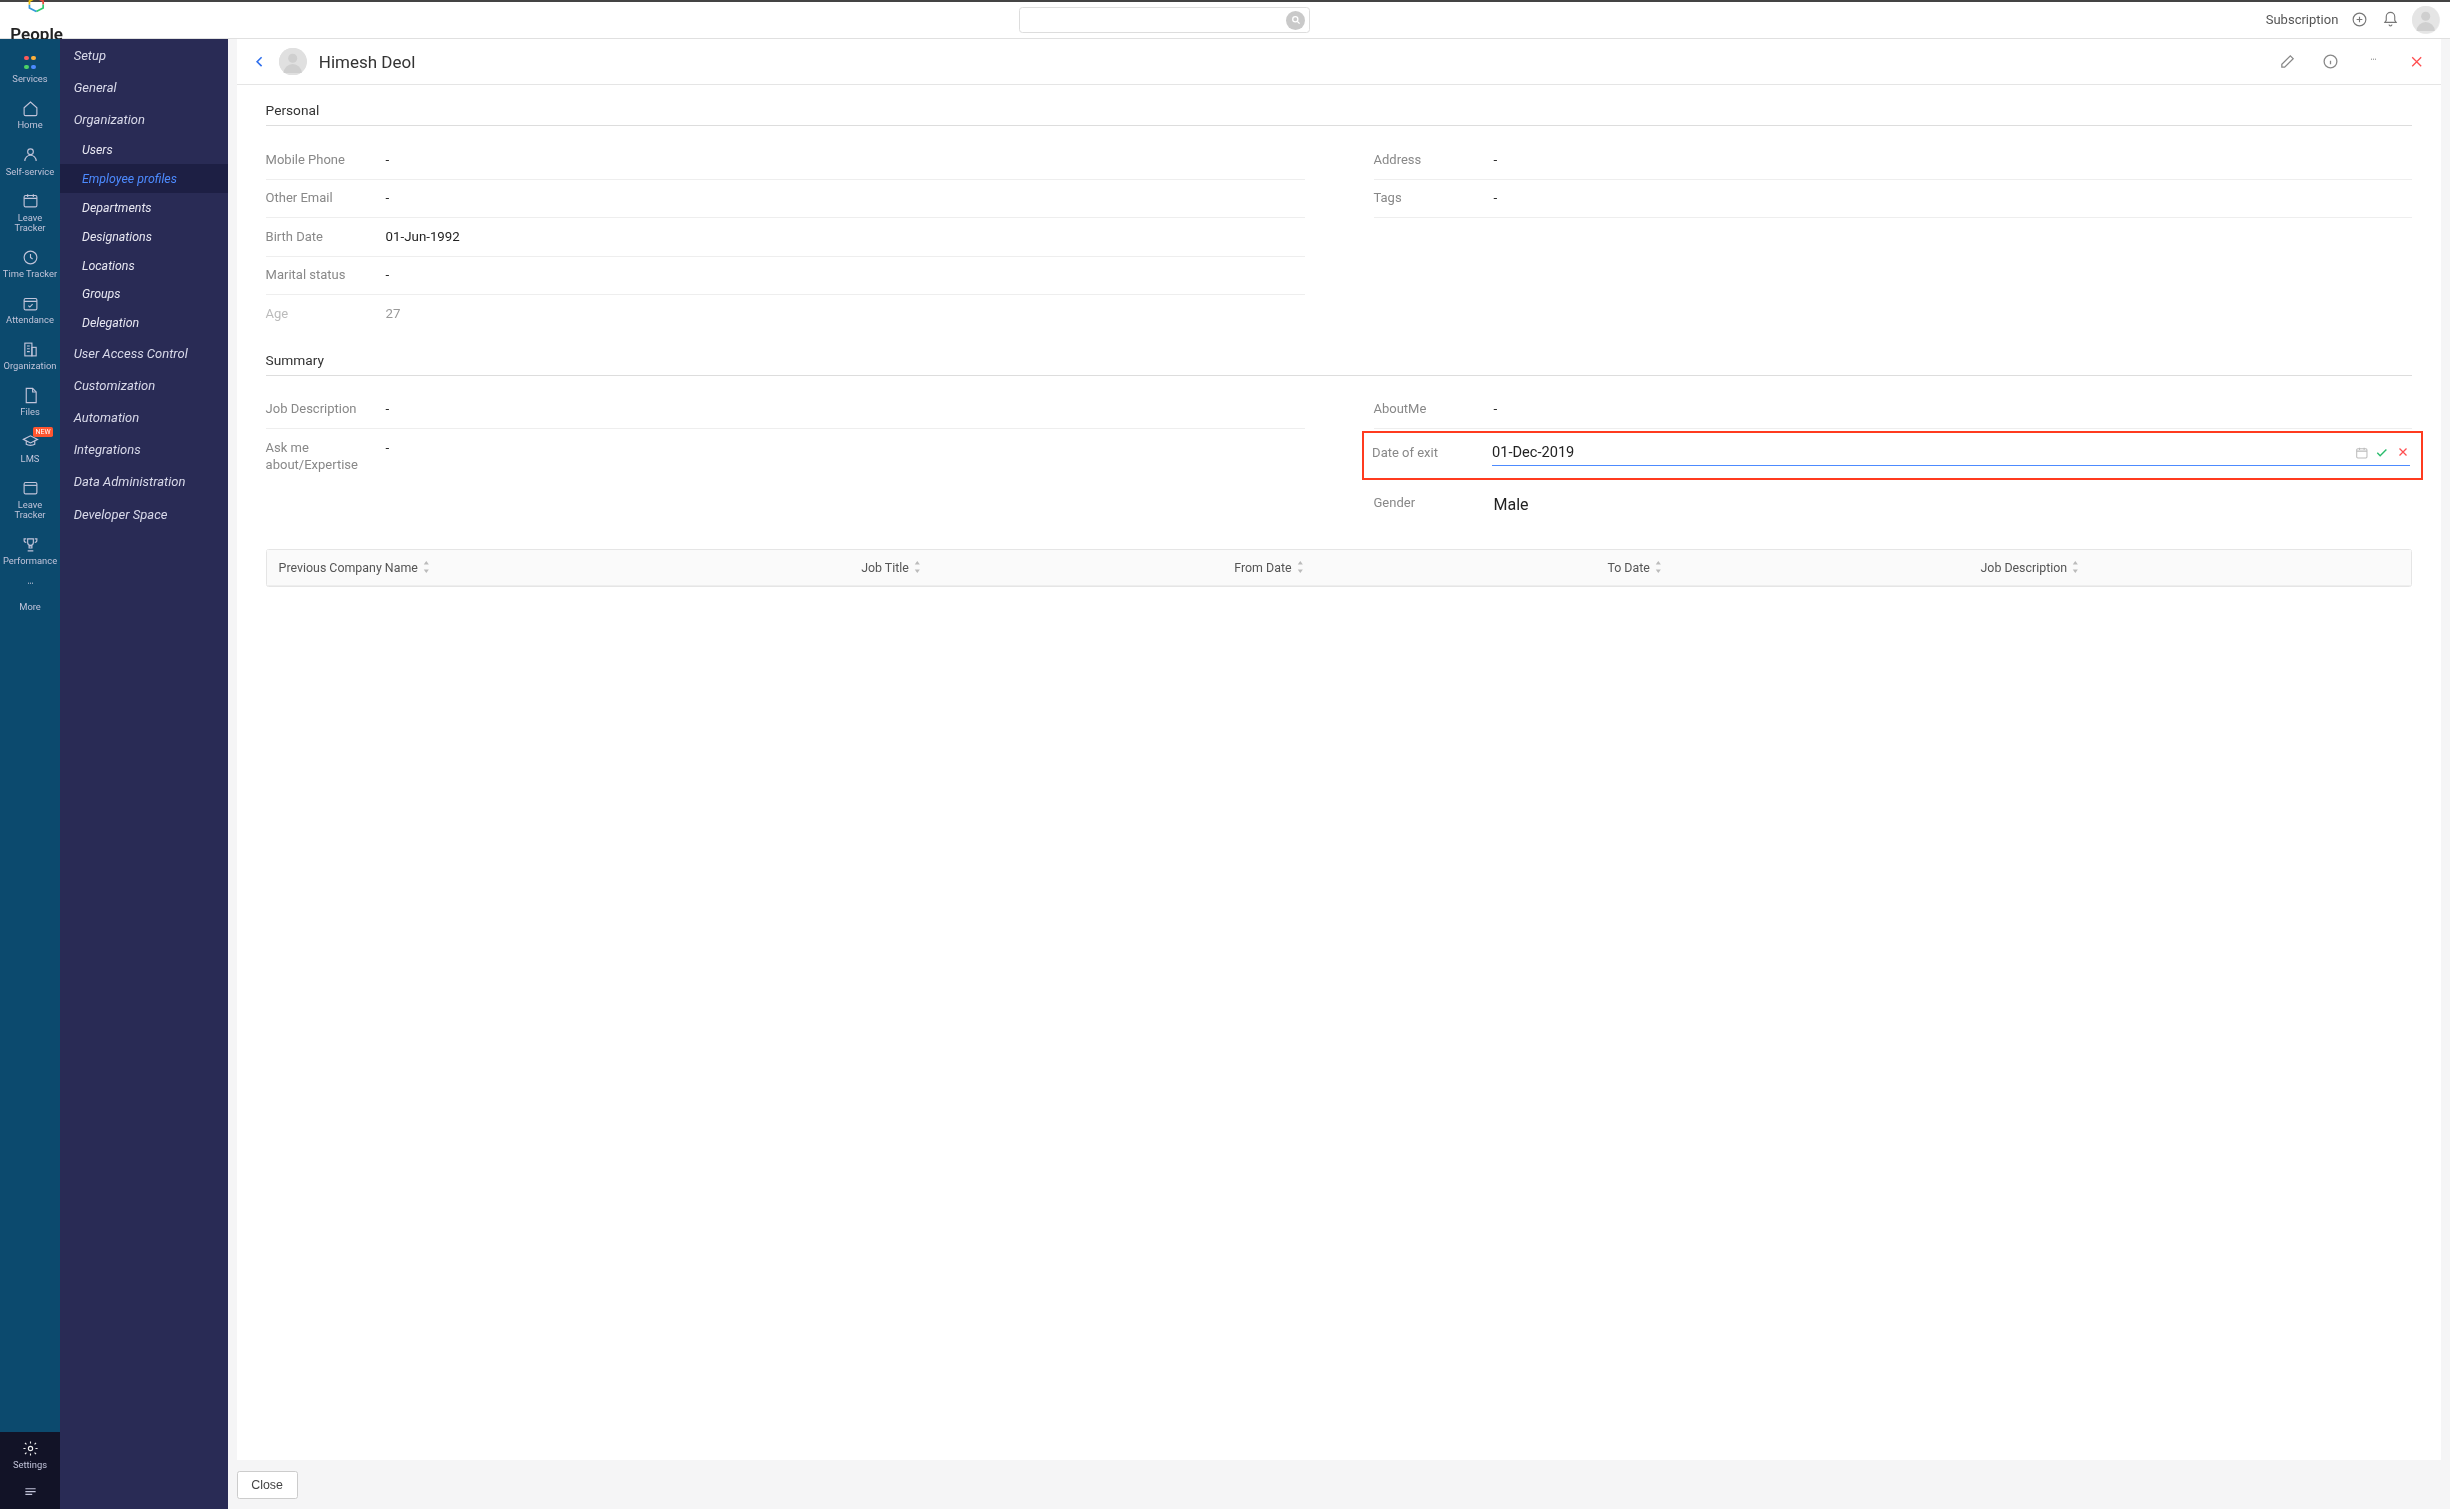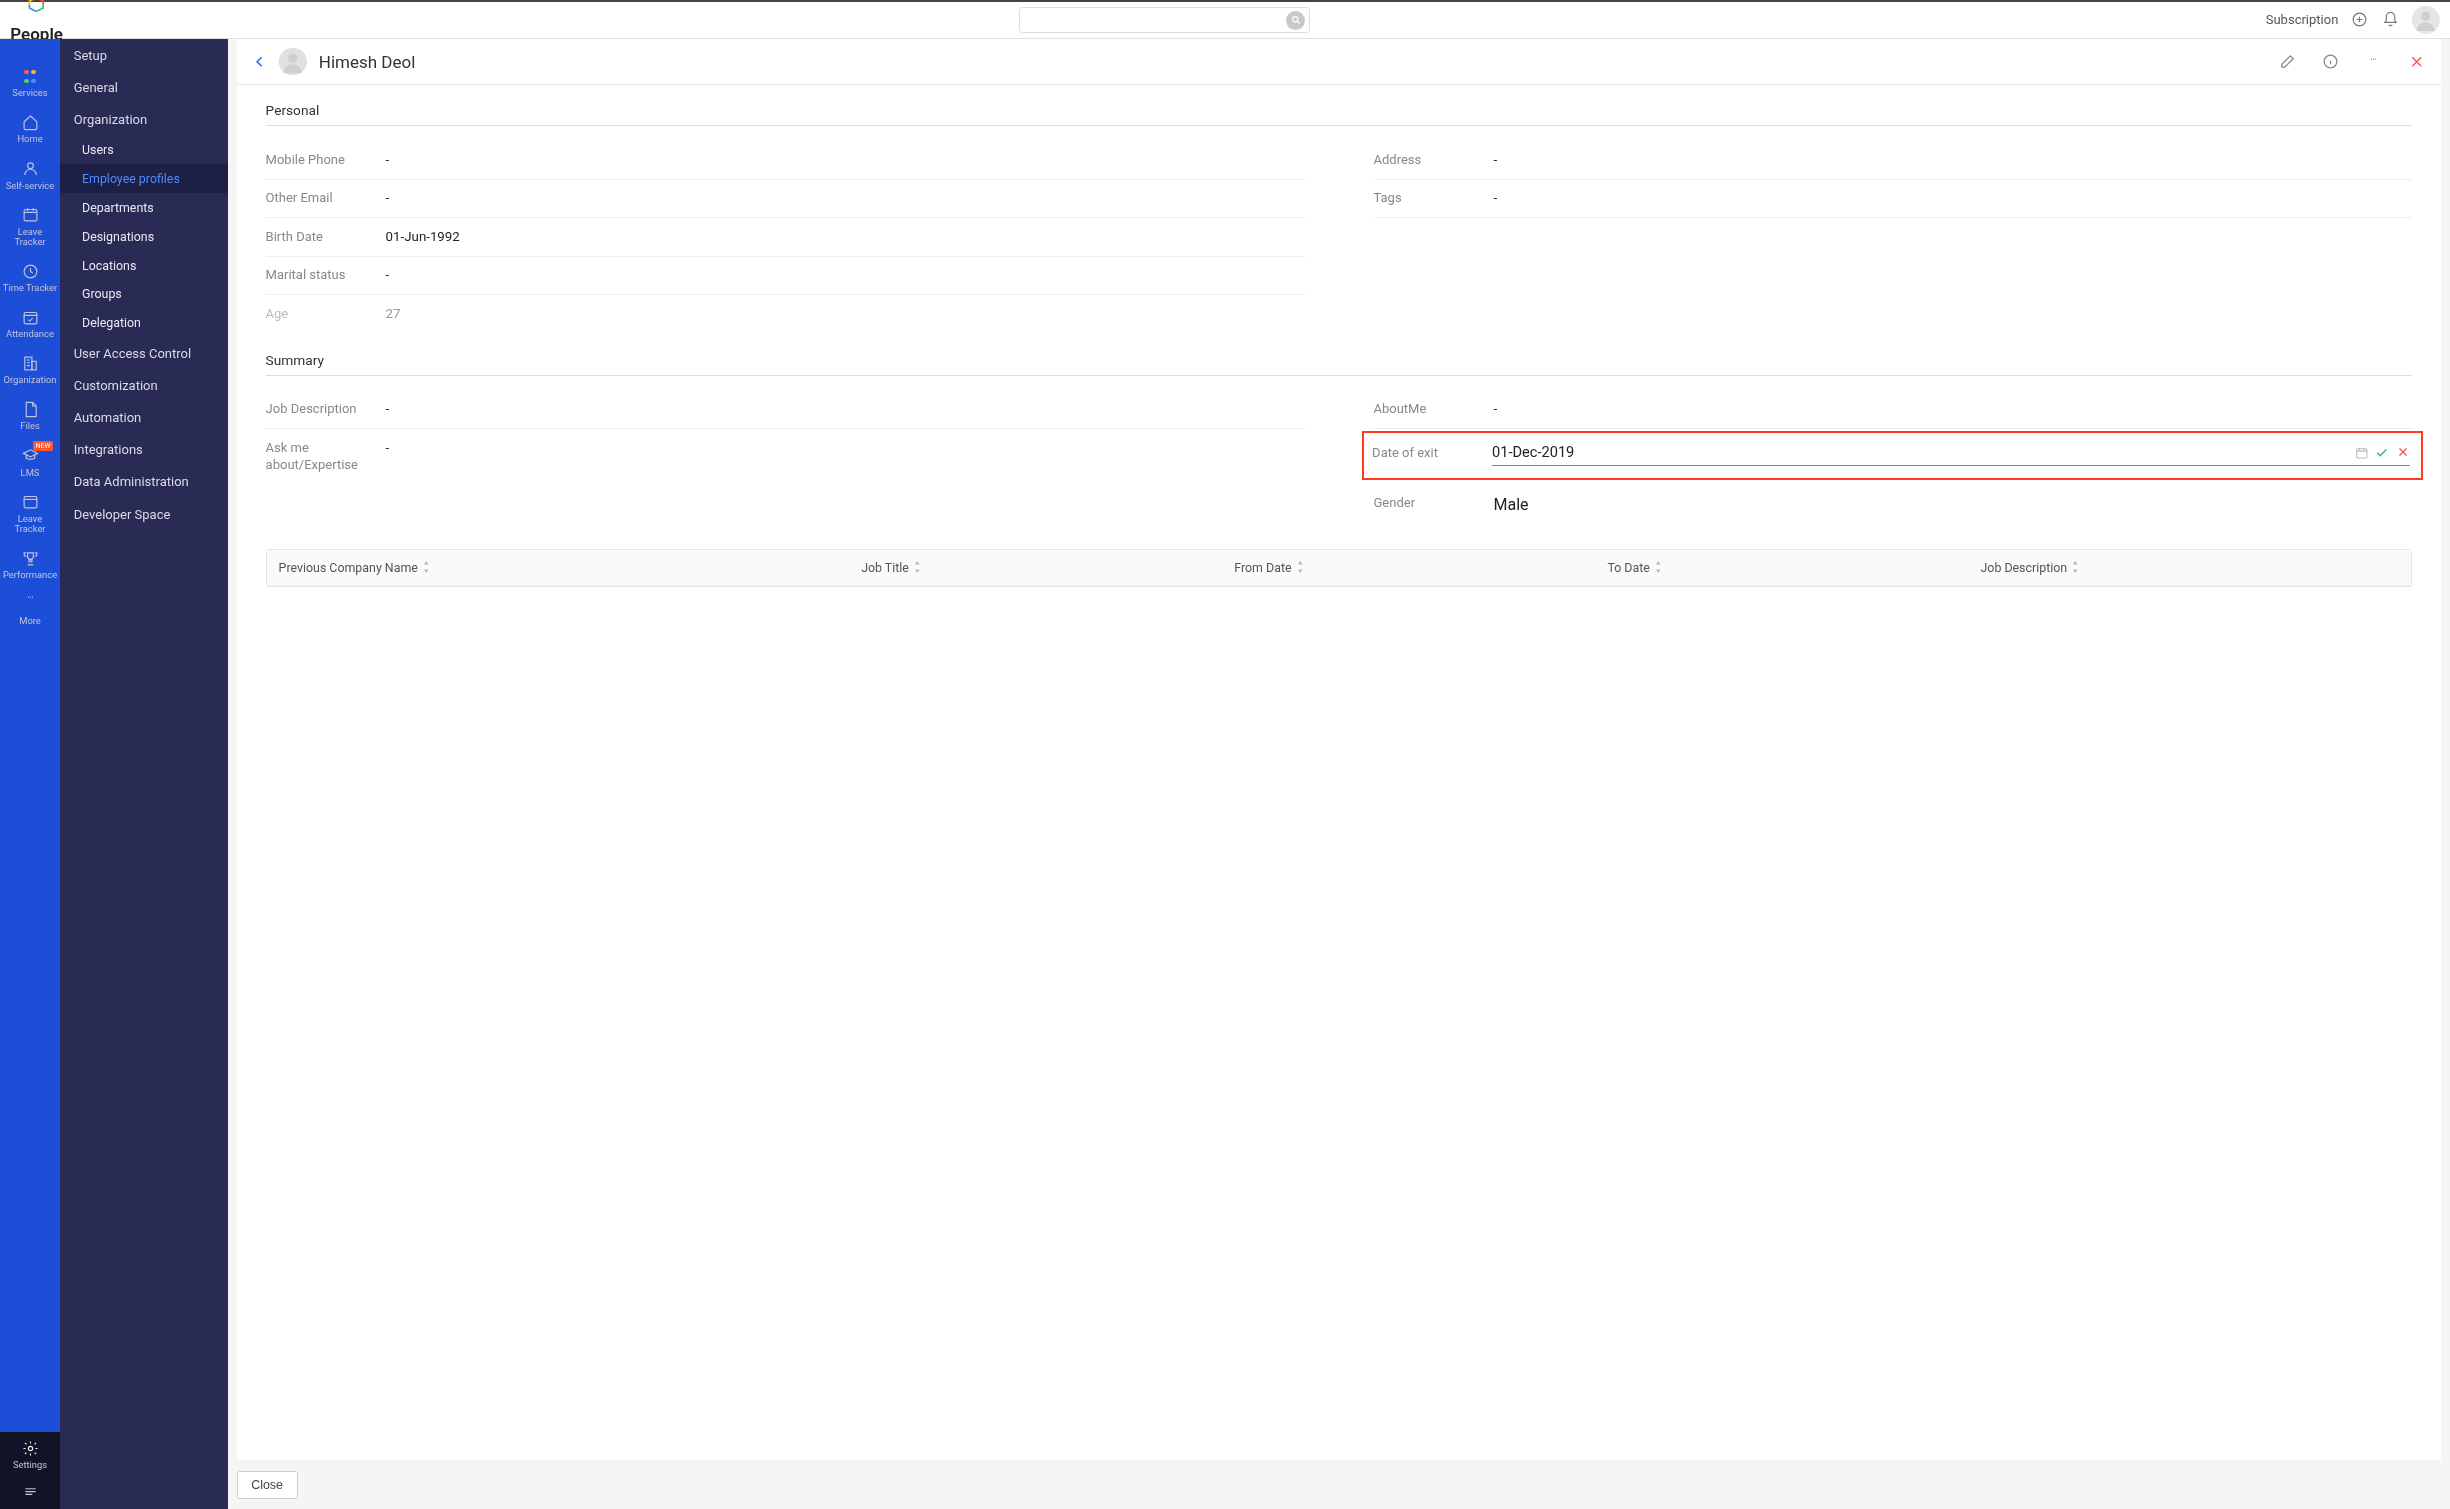--- a/index.html
+++ b/index.html
@@ -14,32 +14,32 @@
 .search-box { width: 291px; height: 26px; border: 0.9px solid #ddd; border-radius: 3.4px; display: flex; align-items: center; padding: 0 3.4px 0 8.6px; background: #fff; }
 .search-box input { flex: 1; border: none; outline: none; height: 100%; font-size: 12px; }
 .search-btn { width: 19px; height: 19px; border-radius: 50%; background: #c9c9c9; display: flex; align-items: center; justify-content: center; color: #fff; }
 .topbar-right { display: flex; align-items: center; gap: 12px; }
 .sub-link { color: #555; font-size: 13px; }
 .top-icon { width: 19px; height: 19px; color: #555; display: flex; align-items: center; justify-content: center; }
 .avatar-top { width: 27.4px; height: 27.4px; border-radius: 50%; background: #eee; }
 
 
 .shell { display: flex; height: calc(100vh - 39px); }
-.rail { width: 60px; background: #1d4ed8; color: #bfc1d6; display: flex; flex-direction: column; align-items: center; padding-top: 16px; }
+.rail { width: 60px; background: #0c4a6e; color: #bfc1d6; display: flex; flex-direction: column; align-items: center; padding-top: 2px; }
 .rail-item { width: 100%; padding: 7.7px 1.7px; display: flex; flex-direction: column; align-items: center; gap: 3.4px; font-size: 9.4px; color: #c2c4da; position: relative; }
 .rail-item.active { background: #121327; }
 .rail-item .rail-icon { width: 17px; height: 17px; }
 .rail-item .label { text-align: center; line-height: 1.1; }
 .rail-dots { display: flex; gap: 2.6px; padding: 6.9px 0 1.7px; }
 .rail-dots span { width: 4.3px; height: 4.3px; border-radius: 50%; }
 .rail-badge { position: absolute; top: 1.7px; right: 6.9px; background: #ff5630; color: #fff; font-size: 6.9px; padding: 0.9px 2.6px; border-radius: 1.7px; }
 .rail-bottom { margin-top: auto; width: 100%; }
 .rail-hamburger { width: 100%; background: #121327; padding: 8.6px 0; display: flex; justify-content: center; }
 
-.subnav { width: 168px; background: #292b55; color: #e3e4ef; overflow-y: auto; }
+.subnav { width: 168px; background: #292b55; color: #e3e4ef; overflow-y: auto; font-style: italic; }
 .subnav-item { padding: 8.6px 13.7px; font-size: 13px; color: #d9daea; cursor: pointer; }
 .subnav-sub { padding: 6.9px 13.7px 6.9px 22px; font-size: 12.4px; color: #e8e8f2; cursor: pointer; }
 .subnav-sub.active { background: #1d1f44; color: #4d8bff; }
 
 .main { flex: 1; background: #f5f5f6; display: flex; flex-direction: column; overflow: hidden; }
 .page-header { height: 46px; background: #fff; border-bottom: 0.9px solid #e5e5e5; display: flex; align-items: center; padding: 0 15.4px; margin: 0 8.6px; border-radius: 0; gap: 12px; }
 .back-btn { color: #2f6fed; }
 .header-avatar { width: 27.4px; height: 27.4px; border-radius: 50%; background: #e0e0e0; display:flex;align-items:center;justify-content:center; }
 .page-title { font-size: 17px; font-weight: 400; color: #333; }
 .header-spacer { flex: 1; }

